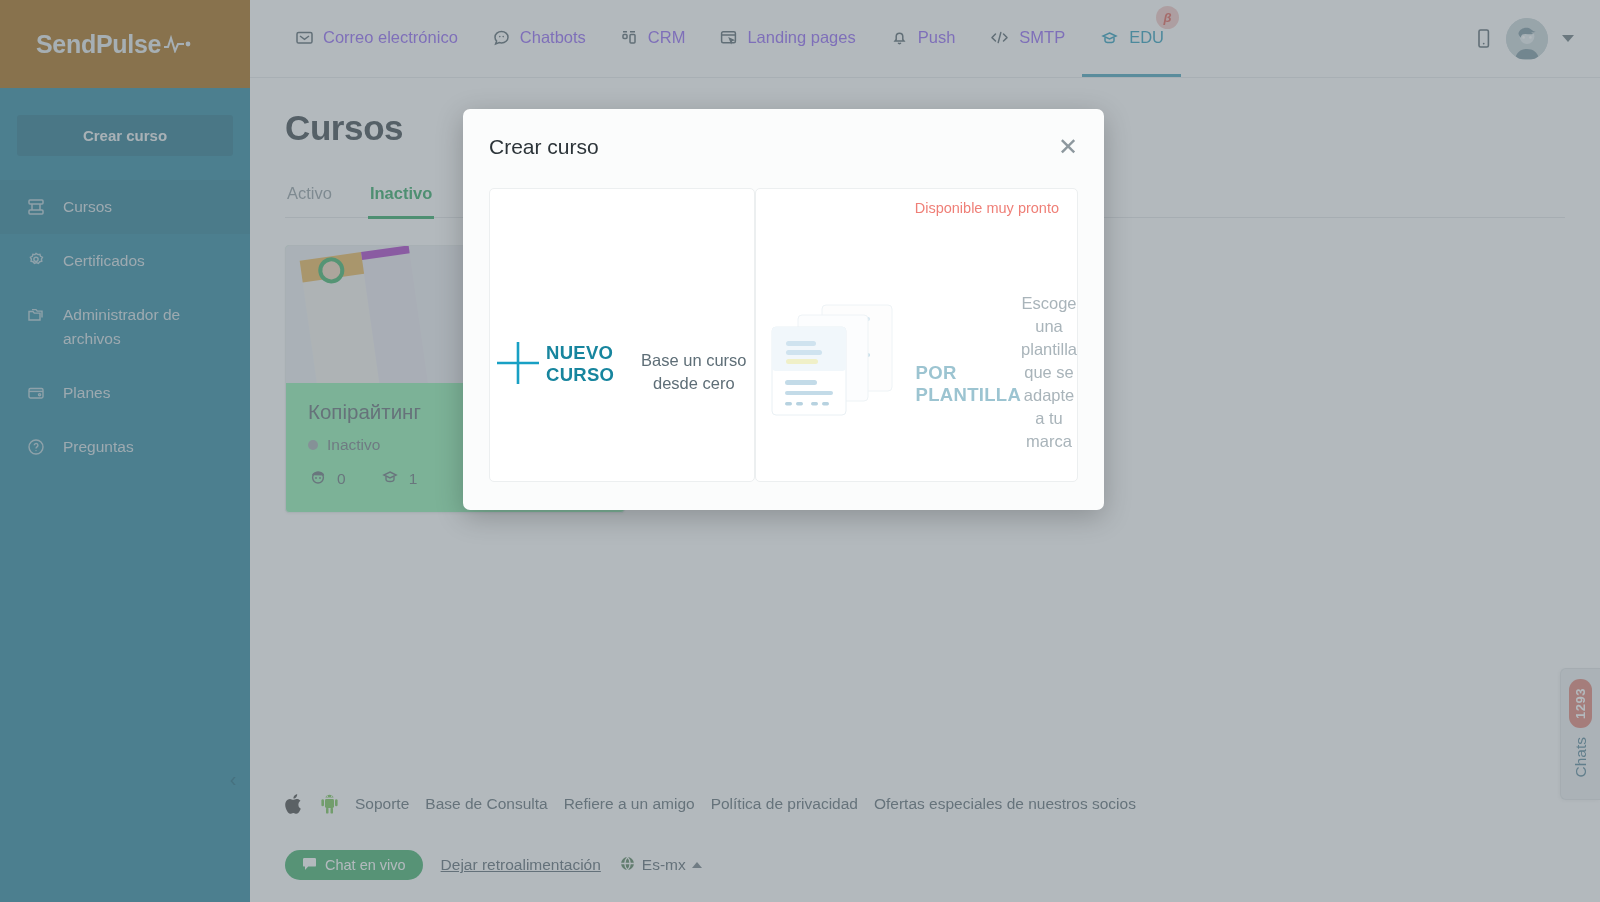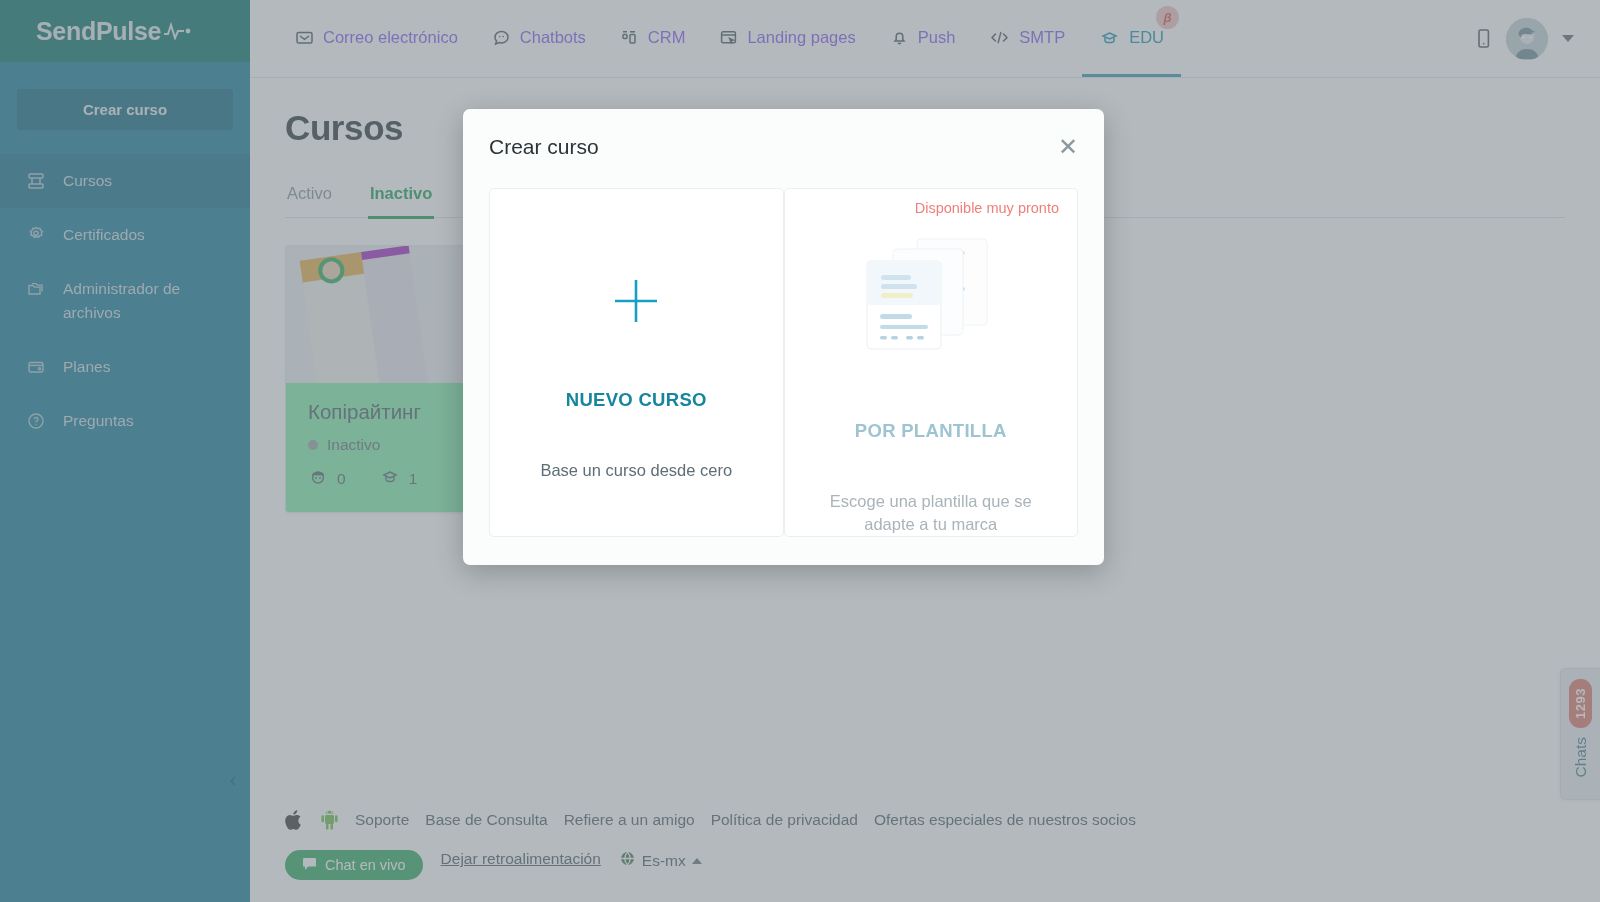--- a/index.html
+++ b/index.html
@@ -29,22 +29,22 @@
   
   .sidebar {
     position: absolute;
     left: 0; top: 0;
     width: 250px;
     height: 902px;
     background: #1c7e99;
     z-index: 5;
   }
   .logo-area {
-    height: 62px;
-    background: #0f766e;
+    height: 88px;
+    background: #a16207;
     display: flex;
     align-items: center;
     padding-left: 36px;
   }
   .logo-text {
     color: #e3e9eb;
     font-size: 25px;
     font-weight: bold;
     letter-spacing: -0.3px;
     display: flex;
@@ -245,27 +245,27 @@
 
   
   .footer {
     position: absolute;
     left: 0; bottom: 0;
     width: 1350px;
     padding: 0 0 22px 35px;
   }
   .footer-row1 {
     display: flex; align-items: center; gap: 16px;
-    margin-bottom: 19px;
+    margin-bottom: 35px;
   }
   .footer-link {
     color: #54646d; font-size: 15.5px; cursor: pointer; text-decoration: none;
   }
   .store-icon { cursor: pointer; display: flex; align-items: center; }
-  .footer-row2 { display: flex; align-items: flex-start; gap: 18px; }
+  .footer-row2 { display: flex; align-items: center; gap: 18px; }
   .chat-btn {
     background: #33ab63;
     color: #ffffff;
     border: none;
     border-radius: 17px;
     height: 30px;
     padding: 0 17px;
     font-size: 14.5px;
     display: flex; align-items: center; gap: 8px;
     cursor: pointer;
@@ -360,27 +360,26 @@
     gap: 0;
     padding: 29px 26px 0 26px;
   }
   .opt-card {
     flex: 1;
     background: #ffffff;
     border: 1px solid #eceff0;
     border-radius: 5px;
     min-height: 294px;
     display: flex;
-    flex-direction: column;
-    align-items: center;
-    justify-content: flex-start;
+    flex-direction: row;
+    align-items: center;
+    justify-content: space-between;
     padding-top: 56px;
     position: relative;
     cursor: pointer;
-    gap: 30px;
   }
   .opt-card.right { cursor: default; }
   .opt-icon-new {
     height: 112px;
     display: flex;
     align-items: center;
     justify-content: center;
   }
   .opt-title {
     font-size: 18.5px;

